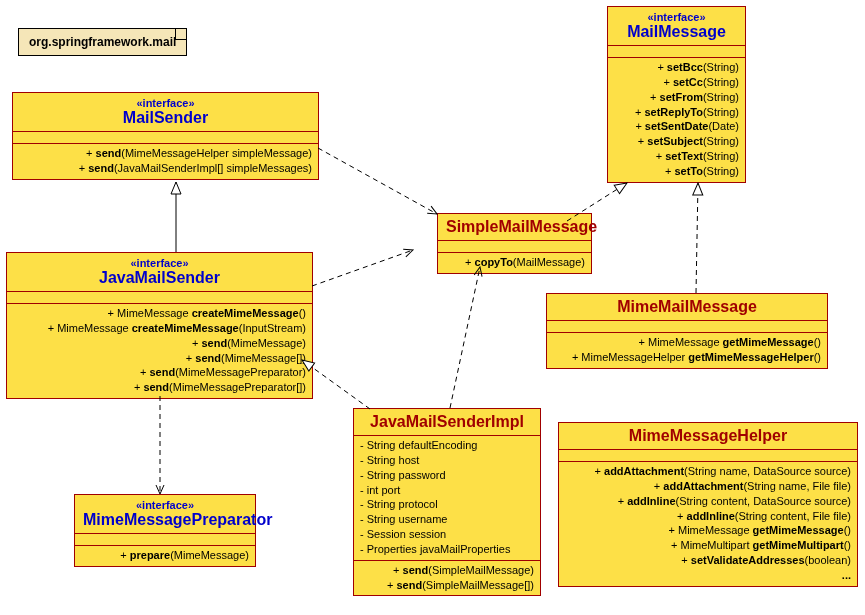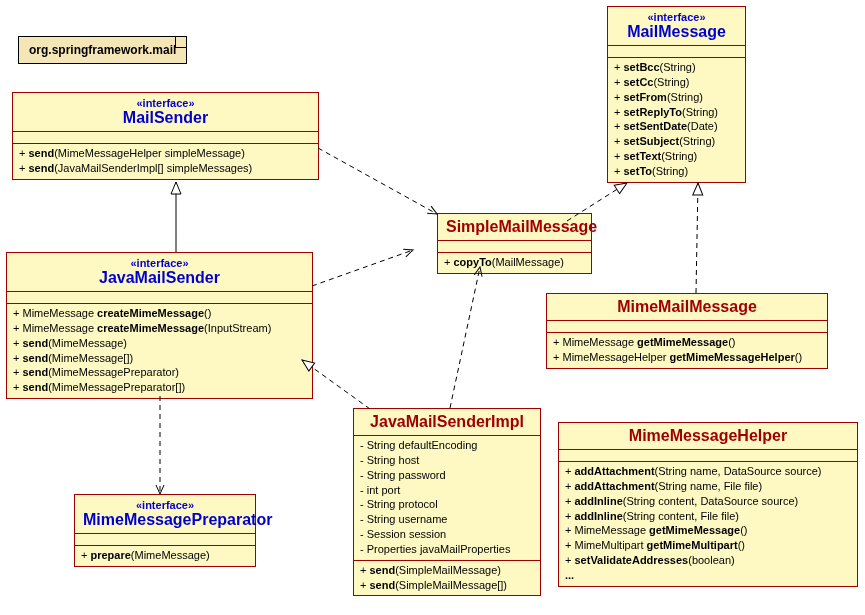--- a/index.html
+++ b/index.html
@@ -26,21 +26,21 @@
     top: 0;
     right: 0;
     width: 10px;
     height: 10px;
     background: linear-gradient(135deg, #f5e6b8 50%, transparent 50%);
     border-left: 1px solid #000;
     border-bottom: 1px solid #000;
   }
   .umlclass {
     position: absolute;
-    background: #fef9c3;
+    background: #fde047;
     border: 1px solid #a00000;
     display: flex;
     flex-direction: column;
   }
   .umlclass .title {
     text-align: center;
     padding: 4px 8px;
     border-bottom: 1px solid #a00000;
   }
   .umlclass .stereotype {
@@ -52,40 +52,40 @@
     font-weight: bold;
     font-size: 16px;
   }
   .umlclass .name.iface { color: #0000cc; }
   .umlclass .name.cls { color: #a00000; }
   .umlclass .section {
     padding: 2px 6px 3px 6px;
     border-bottom: 1px solid #a00000;
     min-height: 6px;
   }
-  .umlclass .section:last-child { border-bottom: none; }
+  .umlclass .section:last-child { border-bottom: none; text-align: right; }
   .umlclass .row {
     white-space: nowrap;
     line-height: 1.35;
   }
   .row .vis { font-family: Arial; }
   .row .mname { font-weight: bold; }
   svg.connectors {
     position: absolute;
     top: 0;
     left: 0;
     width: 865px;
     height: 615px;
     pointer-events: none;
   }
 </style>
 </head>
 <body>
 
-<div class="note" style="left:18px; top:28px;margin-top:8px;">
+<div class="note" style="left:18px; top:28px;">
   <span>org.springframework.mail</span>
 </div>
 
 <div class="umlclass" style="left:12px; top:92px; width:305px;">
   <div class="title">
     <div class="stereotype">«interface»</div>
     <div class="name iface">MailSender</div>
   </div>
   <div class="section"></div>
   <div class="section">

